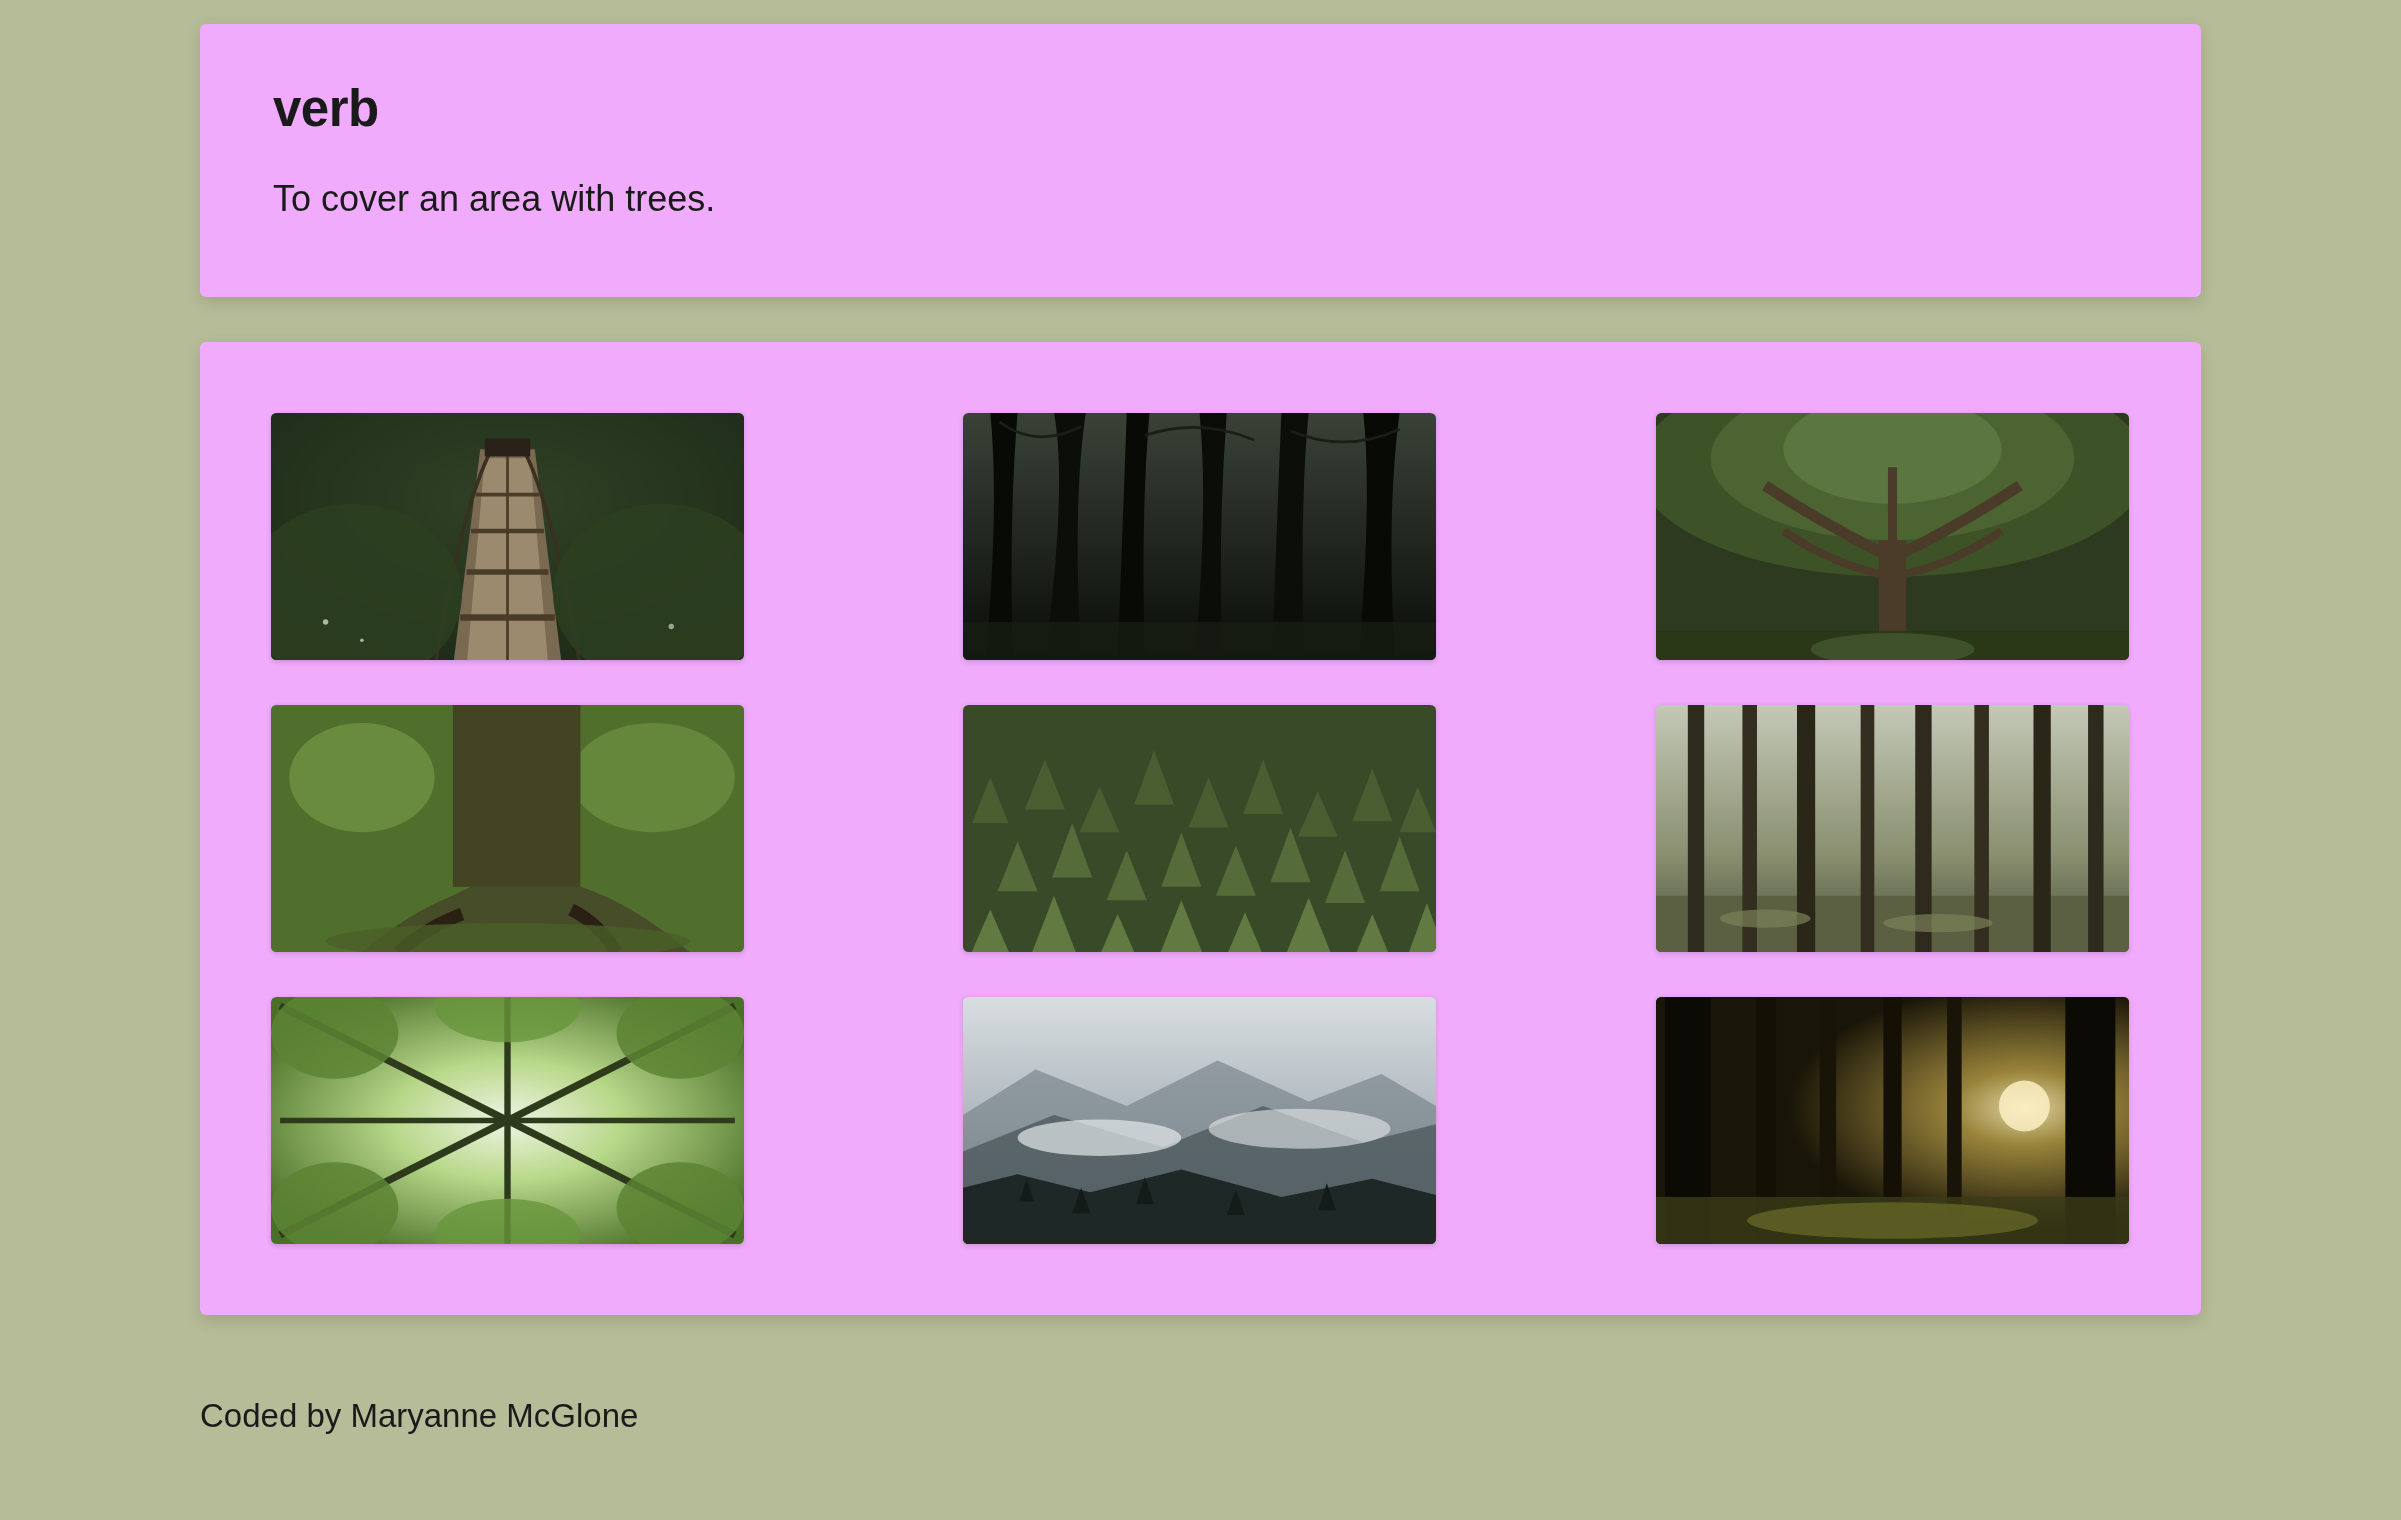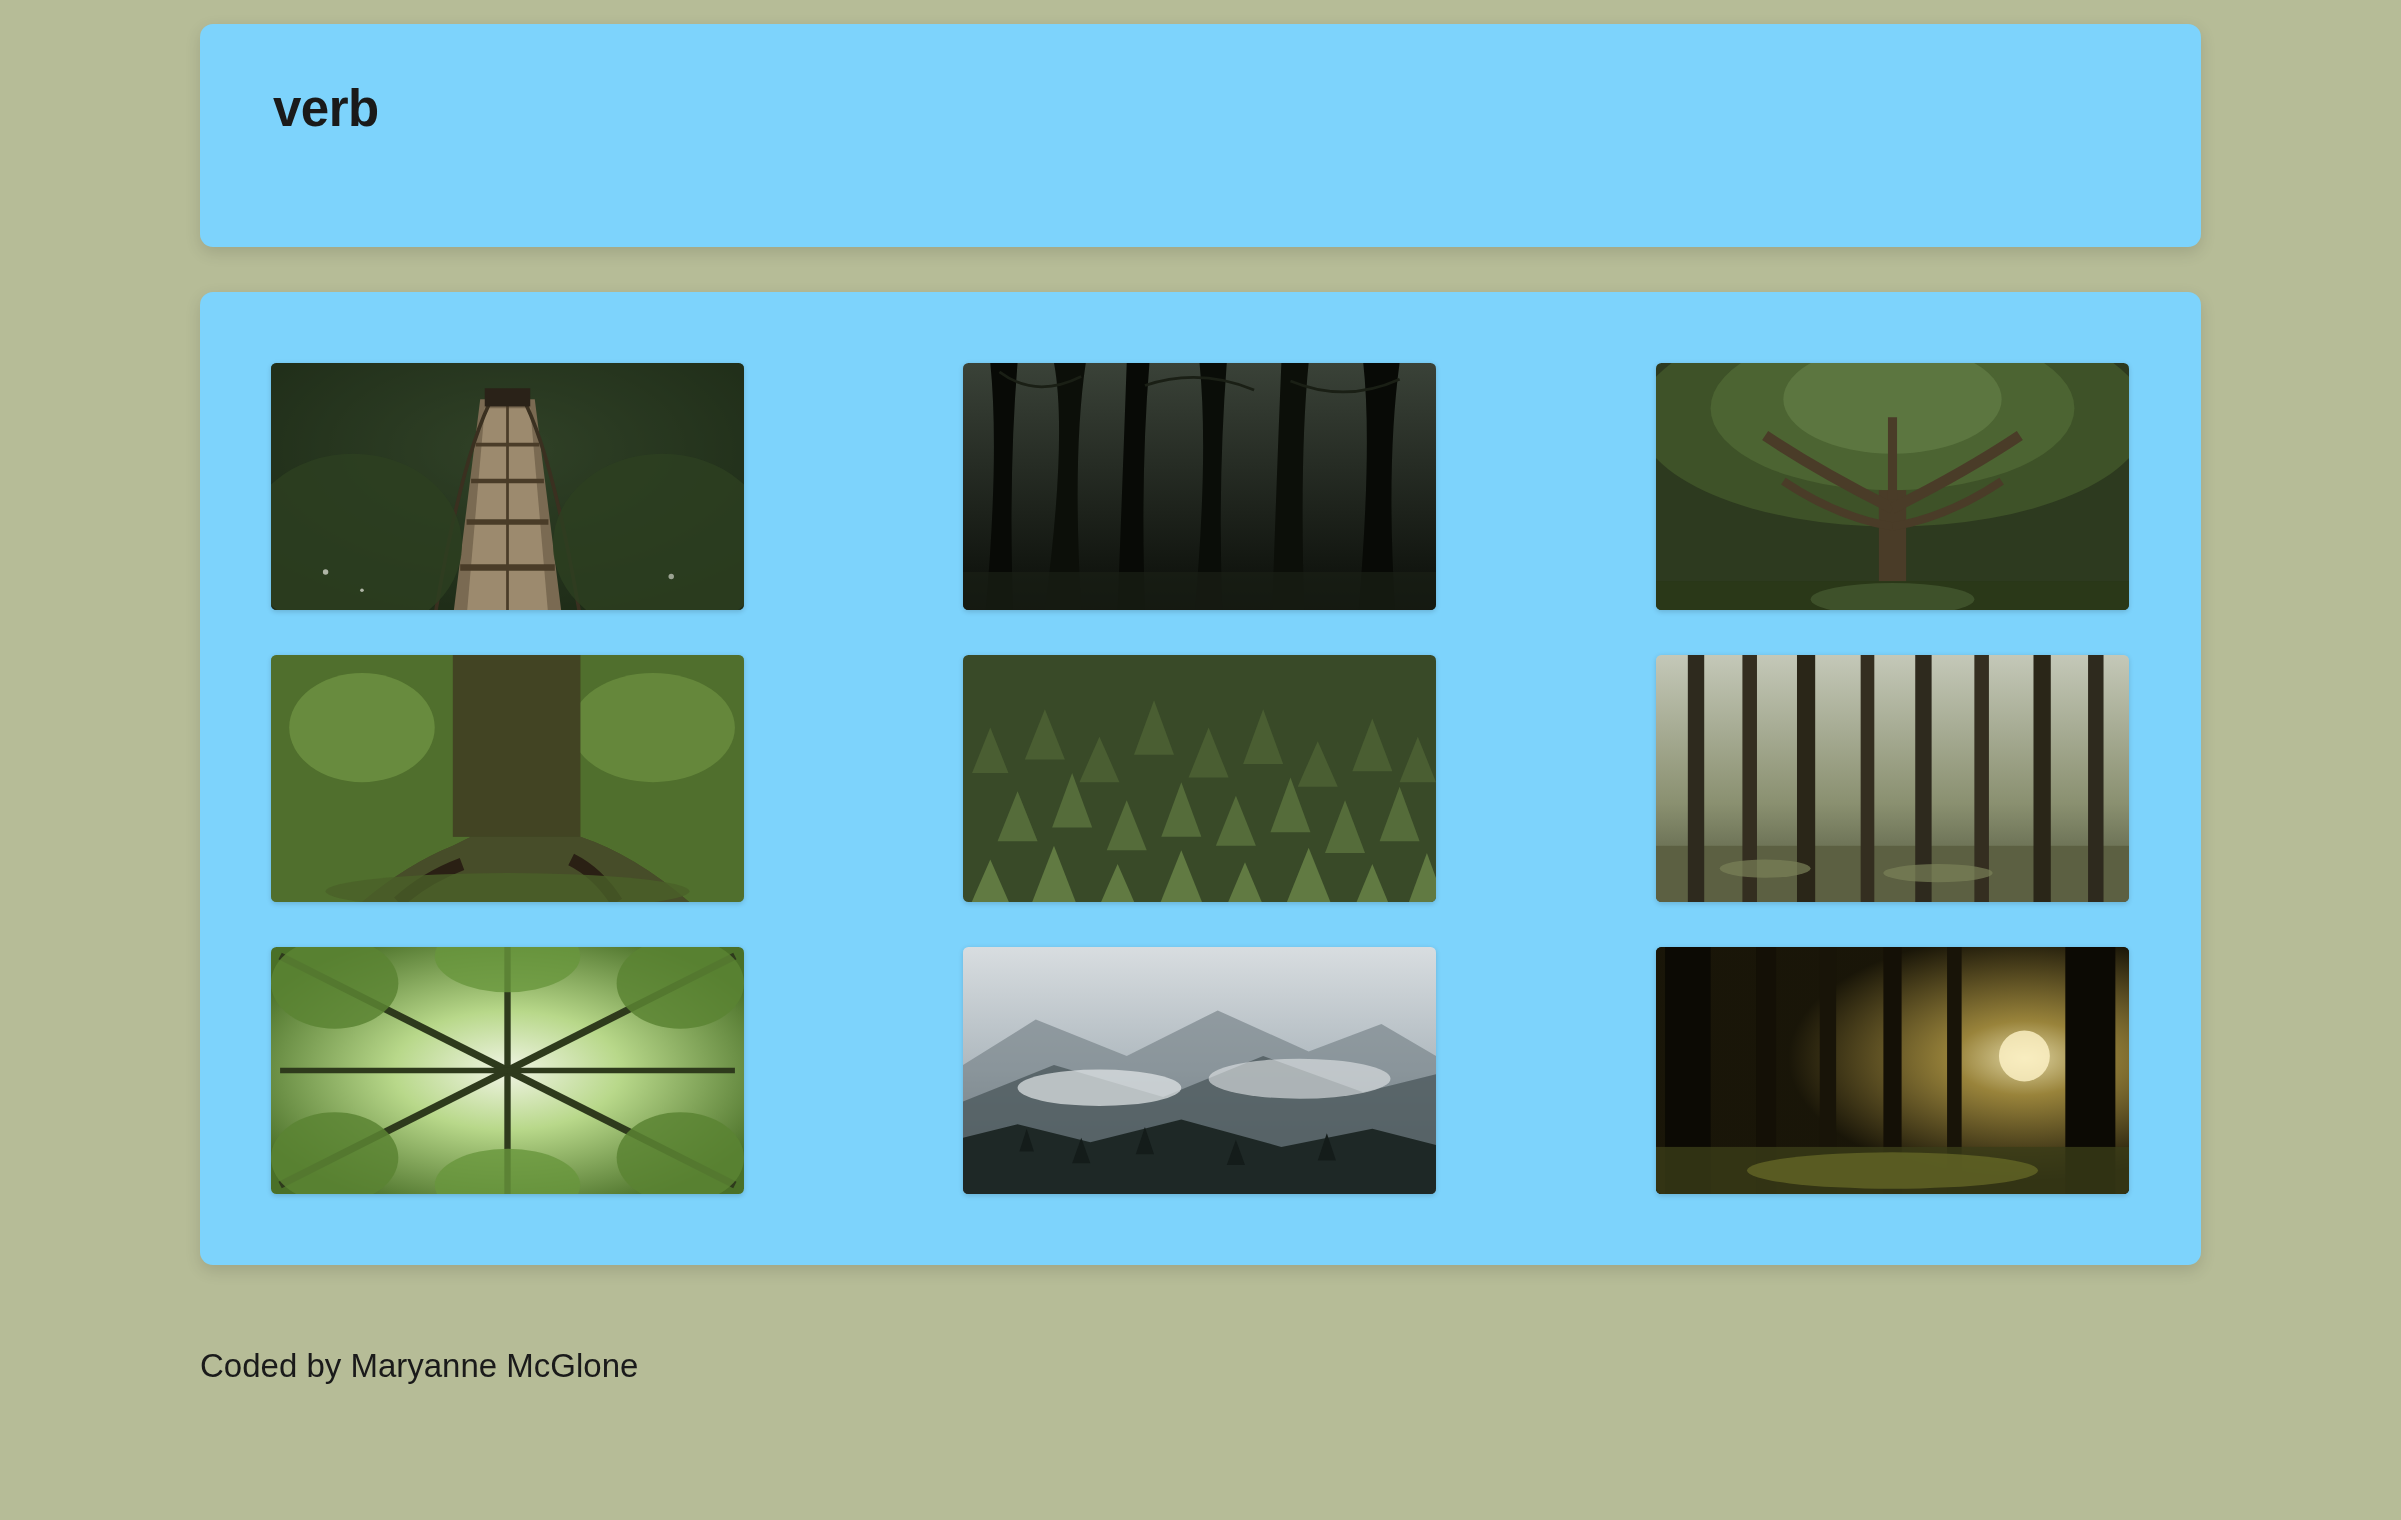--- a/index.html
+++ b/index.html
@@ -15,22 +15,22 @@
       padding: 0 0 36px 0;
     }
 
     .container {
       max-width: 2165px;
       margin: 0 auto;
       padding: 0 82px;
     }
 
     .card {
-      background-color: #7dd3fc;
-      border-radius: 13px;
+      background-color: #f0abfc;
+      border-radius: 6px;
       box-shadow: 0 5.5px 16.4px rgba(0, 0, 0, 0.12);
     }
 
     .definition-card {
       padding: 55px 73px 73px 73px;
       margin-top: 24px;
       margin-bottom: 45px;
     }
 
     .part-of-speech {
@@ -82,20 +82,21 @@
       padding: 9px 0;
     }
   </style>
 </head>
 <body>
 
 <div class="container">
 
   <div class="card definition-card">
     <h2 class="part-of-speech">verb</h2>
+    <p class="definition-text">To cover an area with trees.</p>
   </div>
 
   <div class="card gallery-card">
     <div class="image-grid">
 
       <div class="thumb">
         <svg viewBox="0 0 520 272" preserveAspectRatio="xMidYMid slice">
           <defs>
             <radialGradient id="g1" cx="50%" cy="35%" r="70%">
               <stop offset="0%" stop-color="#4a5c3f"></stop>

